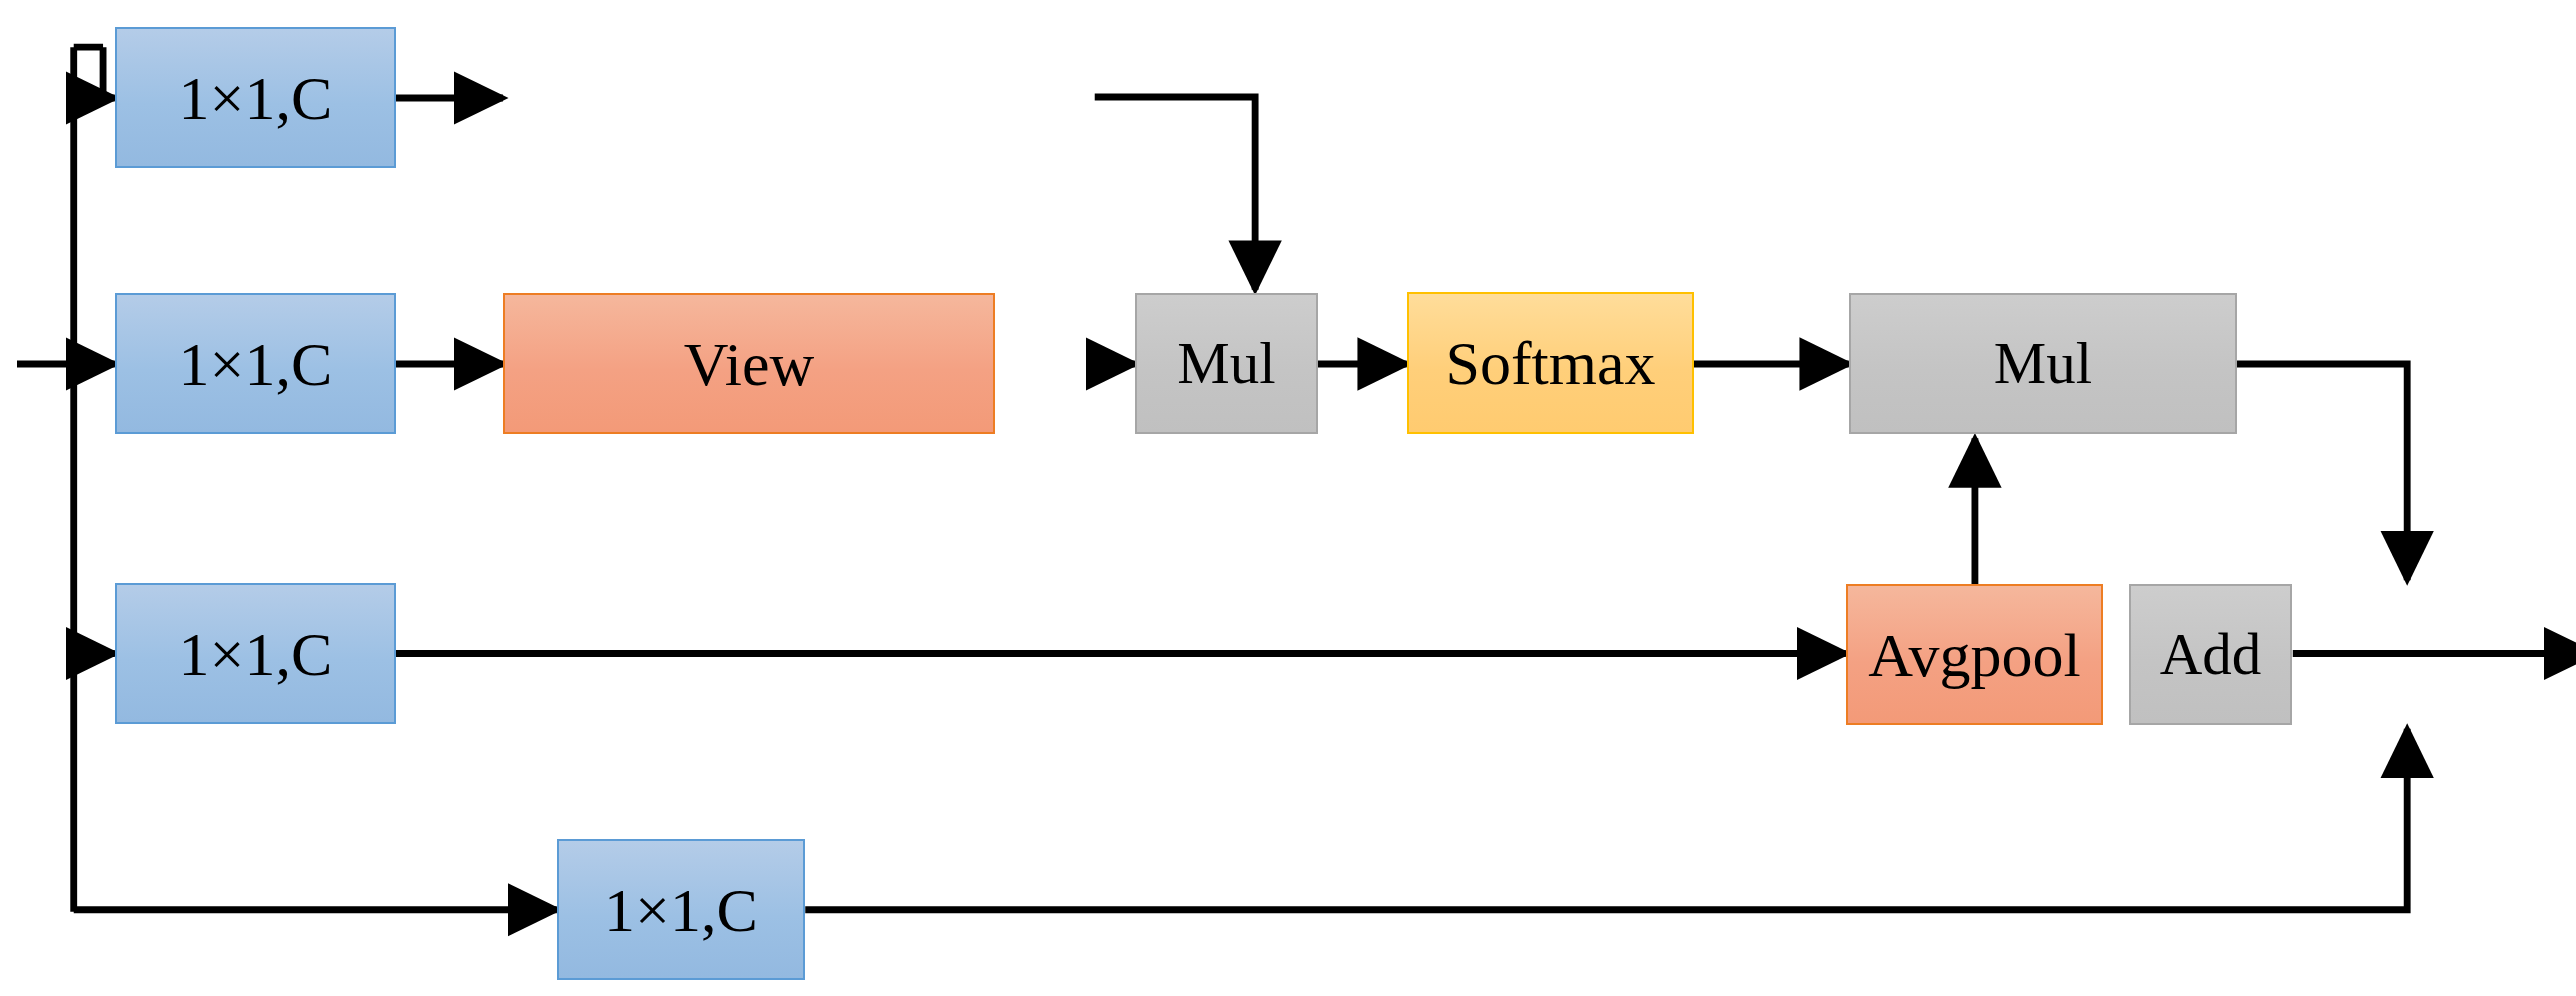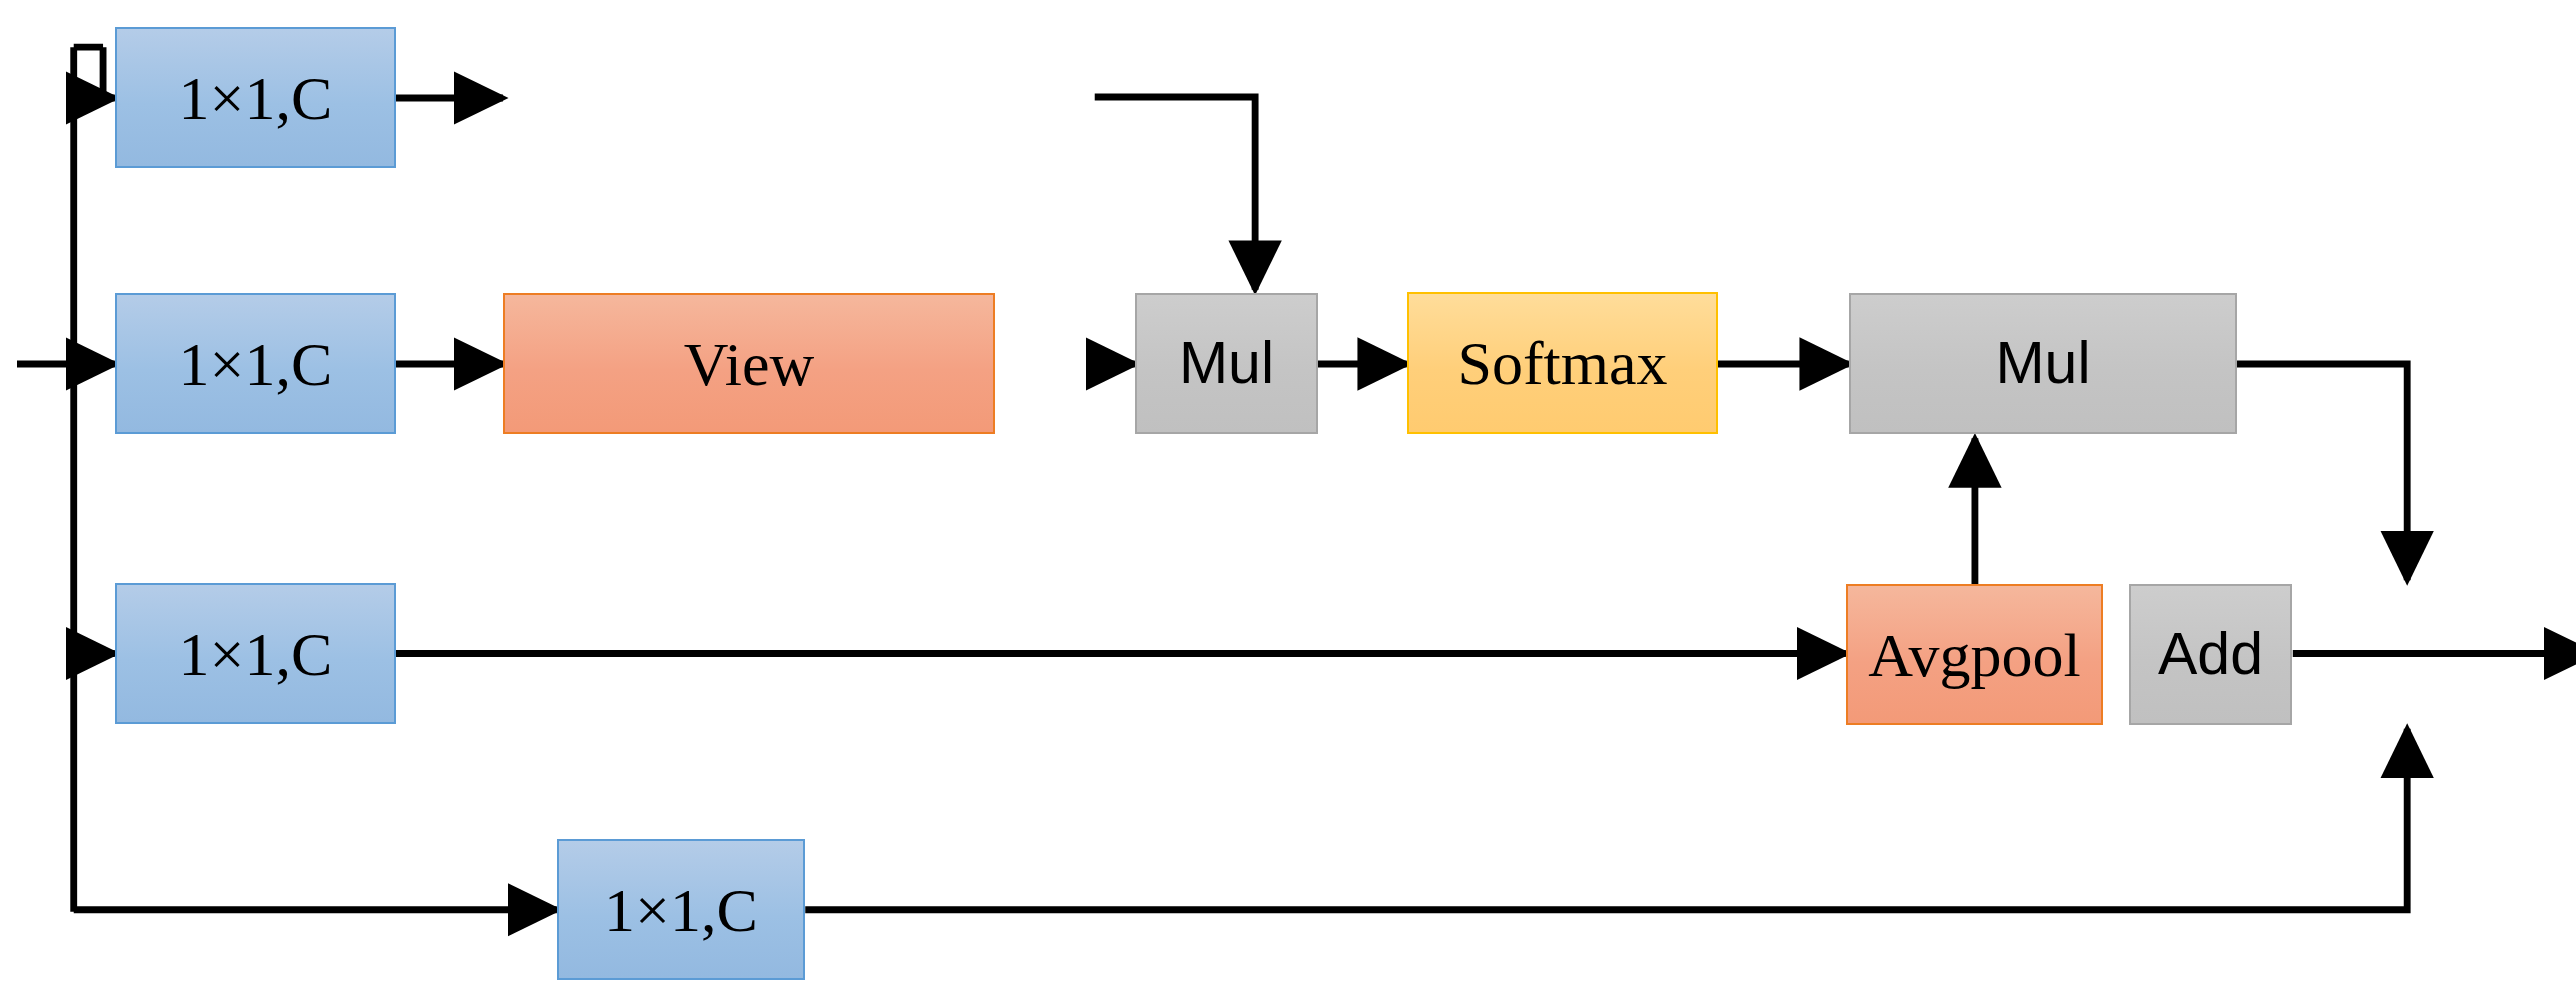--- a/index.html
+++ b/index.html
@@ -37,21 +37,21 @@
   }
   .node-yellow{
     background:linear-gradient(to bottom,#ffdd9a 0%,#ffcf7a 55%,#ffcb70 100%);
     border:2.9px solid #ffc000;
     font-family:"Liberation Serif", serif;
     font-size:62px;
   }
   .node-gray{
     background:linear-gradient(to bottom,#cdcdcd 0%,#c4c4c4 55%,#c0c0c0 100%);
     border:2.9px solid #a6a6a6;
-    font-family:Liberation Sans, sans-serif;
+    font-family:Liberation Serif, serif;
     font-size:59px;
   }
   svg#wires{
     position:absolute;left:0;top:0;width:2576px;height:997px;
     pointer-events:none;
   }
 </style>
 </head>
 <body>
 
@@ -112,21 +112,21 @@
   </div>
 
   <div class="node node-orange" style="left:486px;top:293px;width:492px;height:141px;">
     <span>View</span>
   </div>
 
   <div class="node node-gray" style="left:1118px;top:293px;width:183px;height:141px;">
     <span>Mul</span>
   </div>
 
-  <div class="node node-yellow" style="left:1390px;top:292px;width:311px;height:142px;">
+  <div class="node node-yellow" style="left:1390px;top:292px;width:287px;height:142px;">
     <span>Softmax</span>
   </div>
 
   <div class="node node-gray" style="left:1832px;top:293px;width:388px;height:141px;">
     <span>Mul</span>
   </div>
 
   <div class="node node-blue" style="left:98px;top:583px;width:281px;height:141px;">
     <span>1×1,C</span>
   </div>

